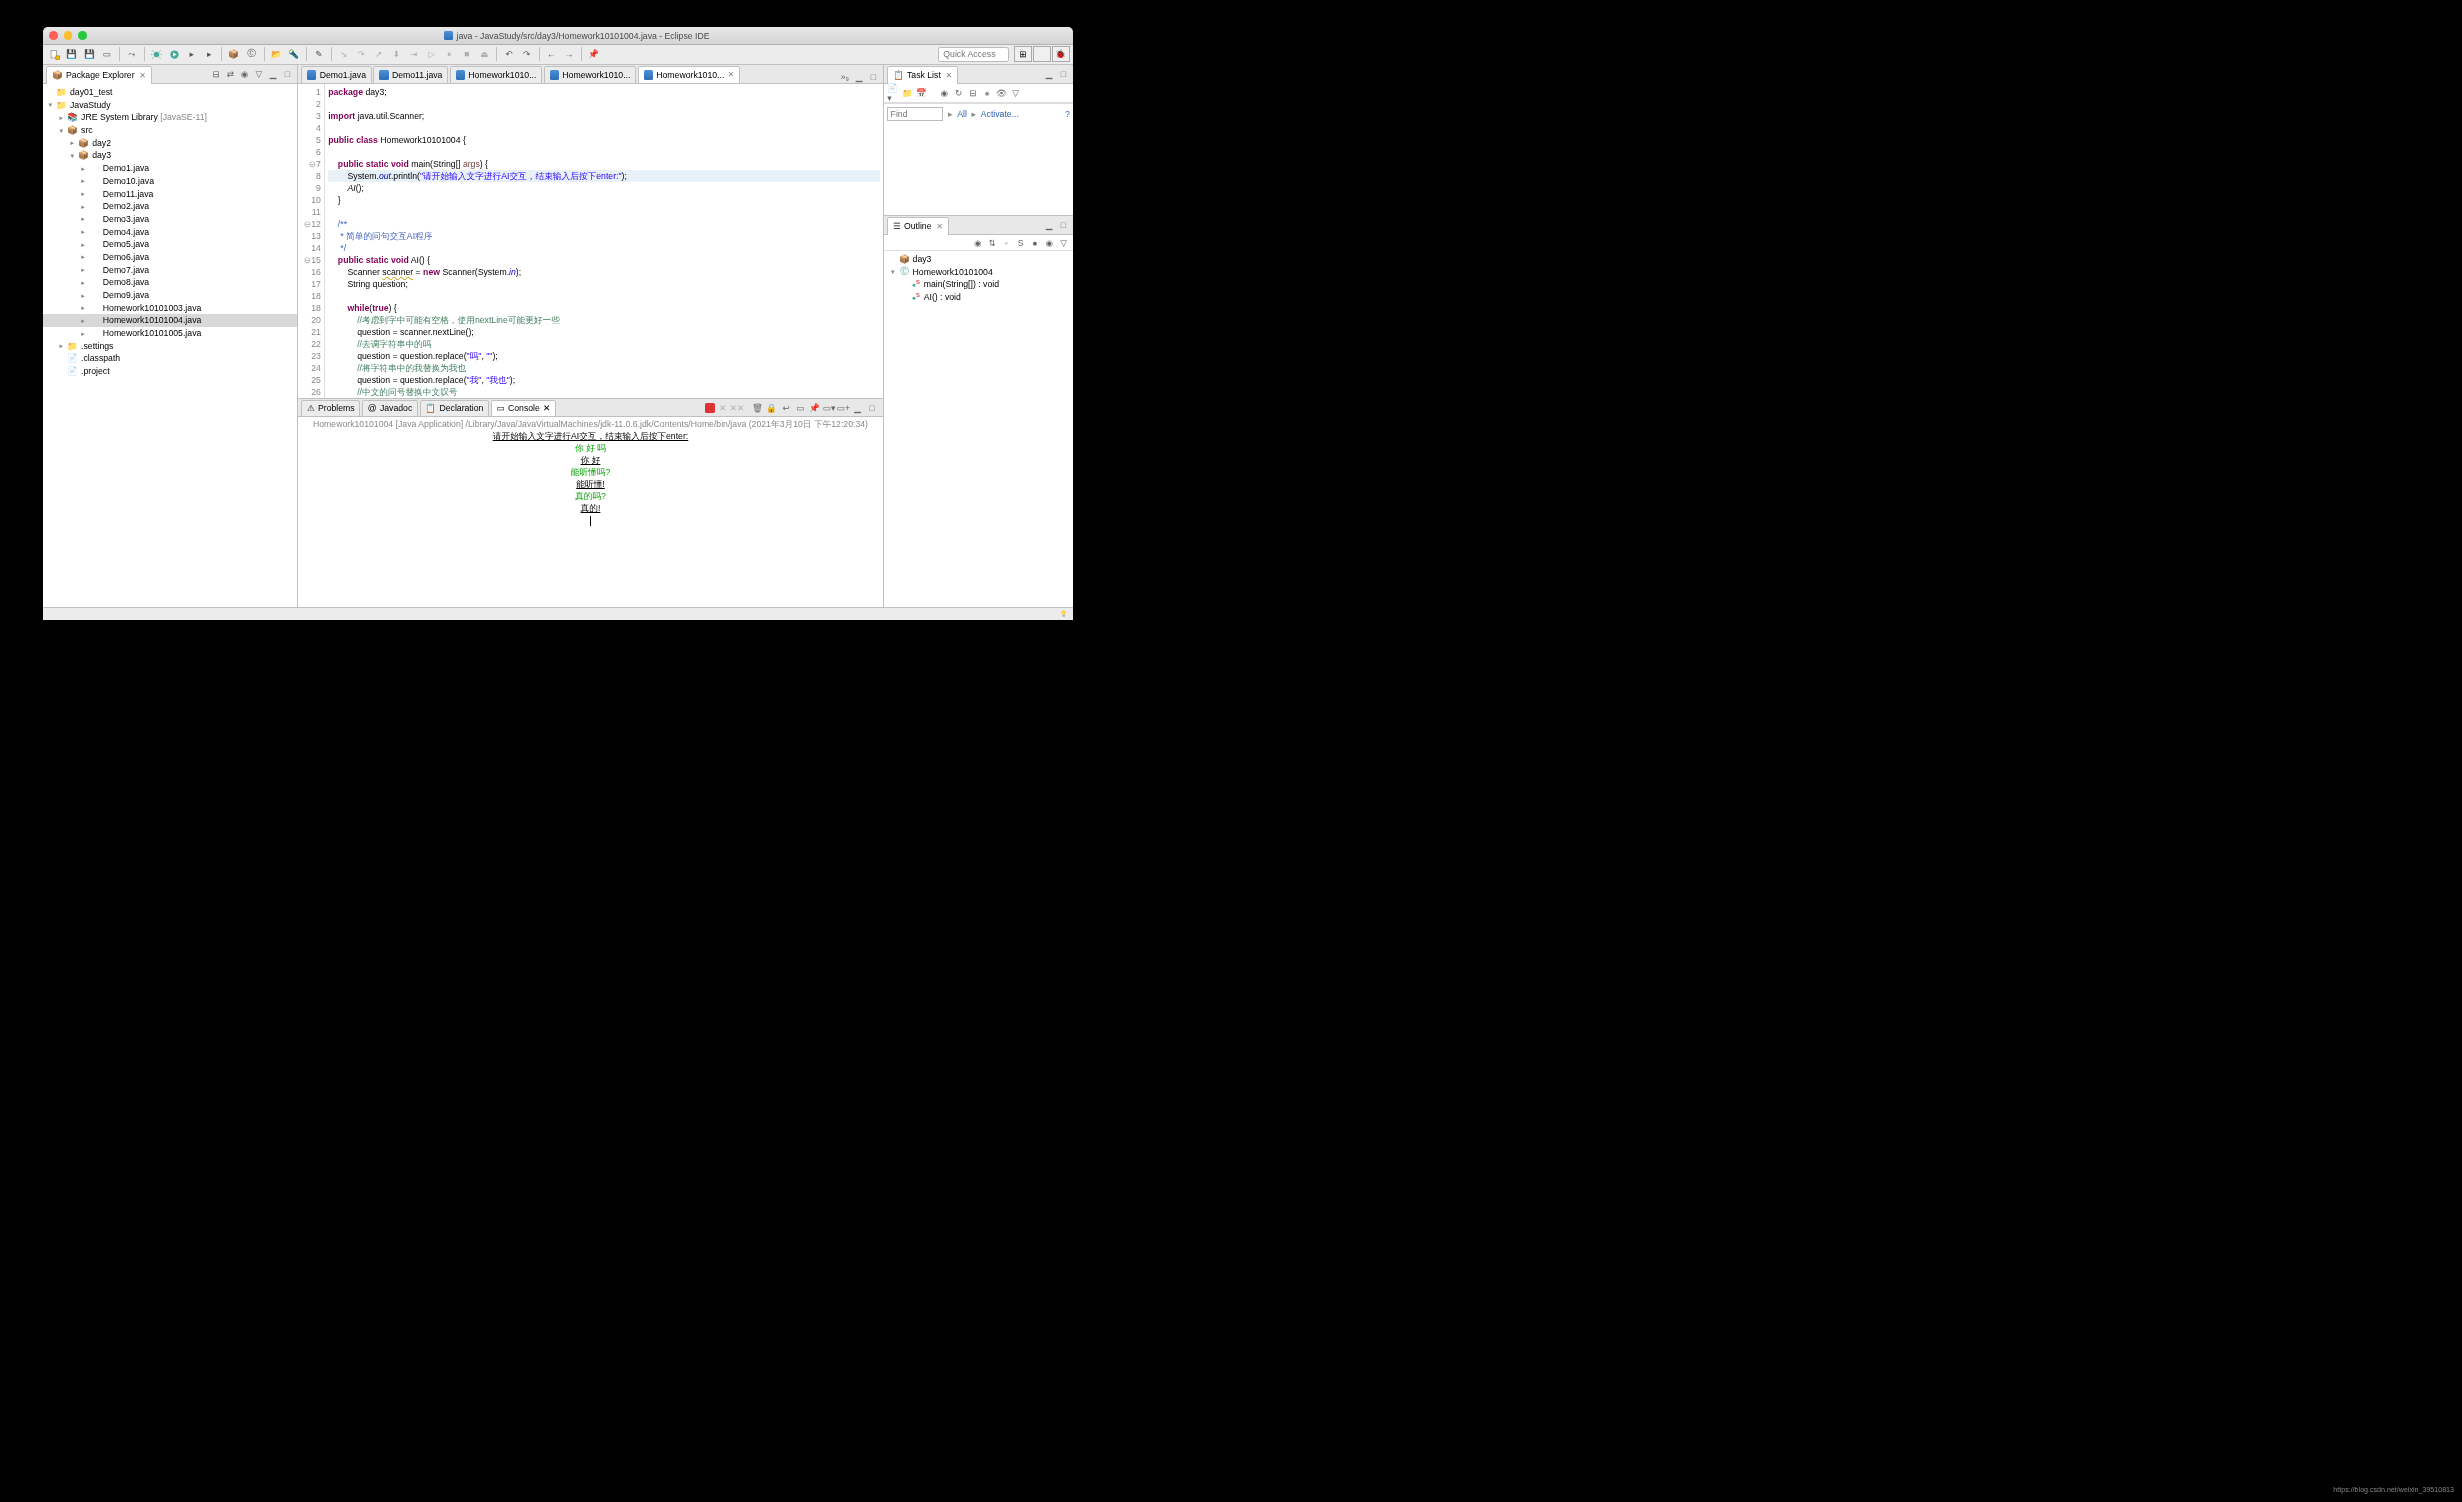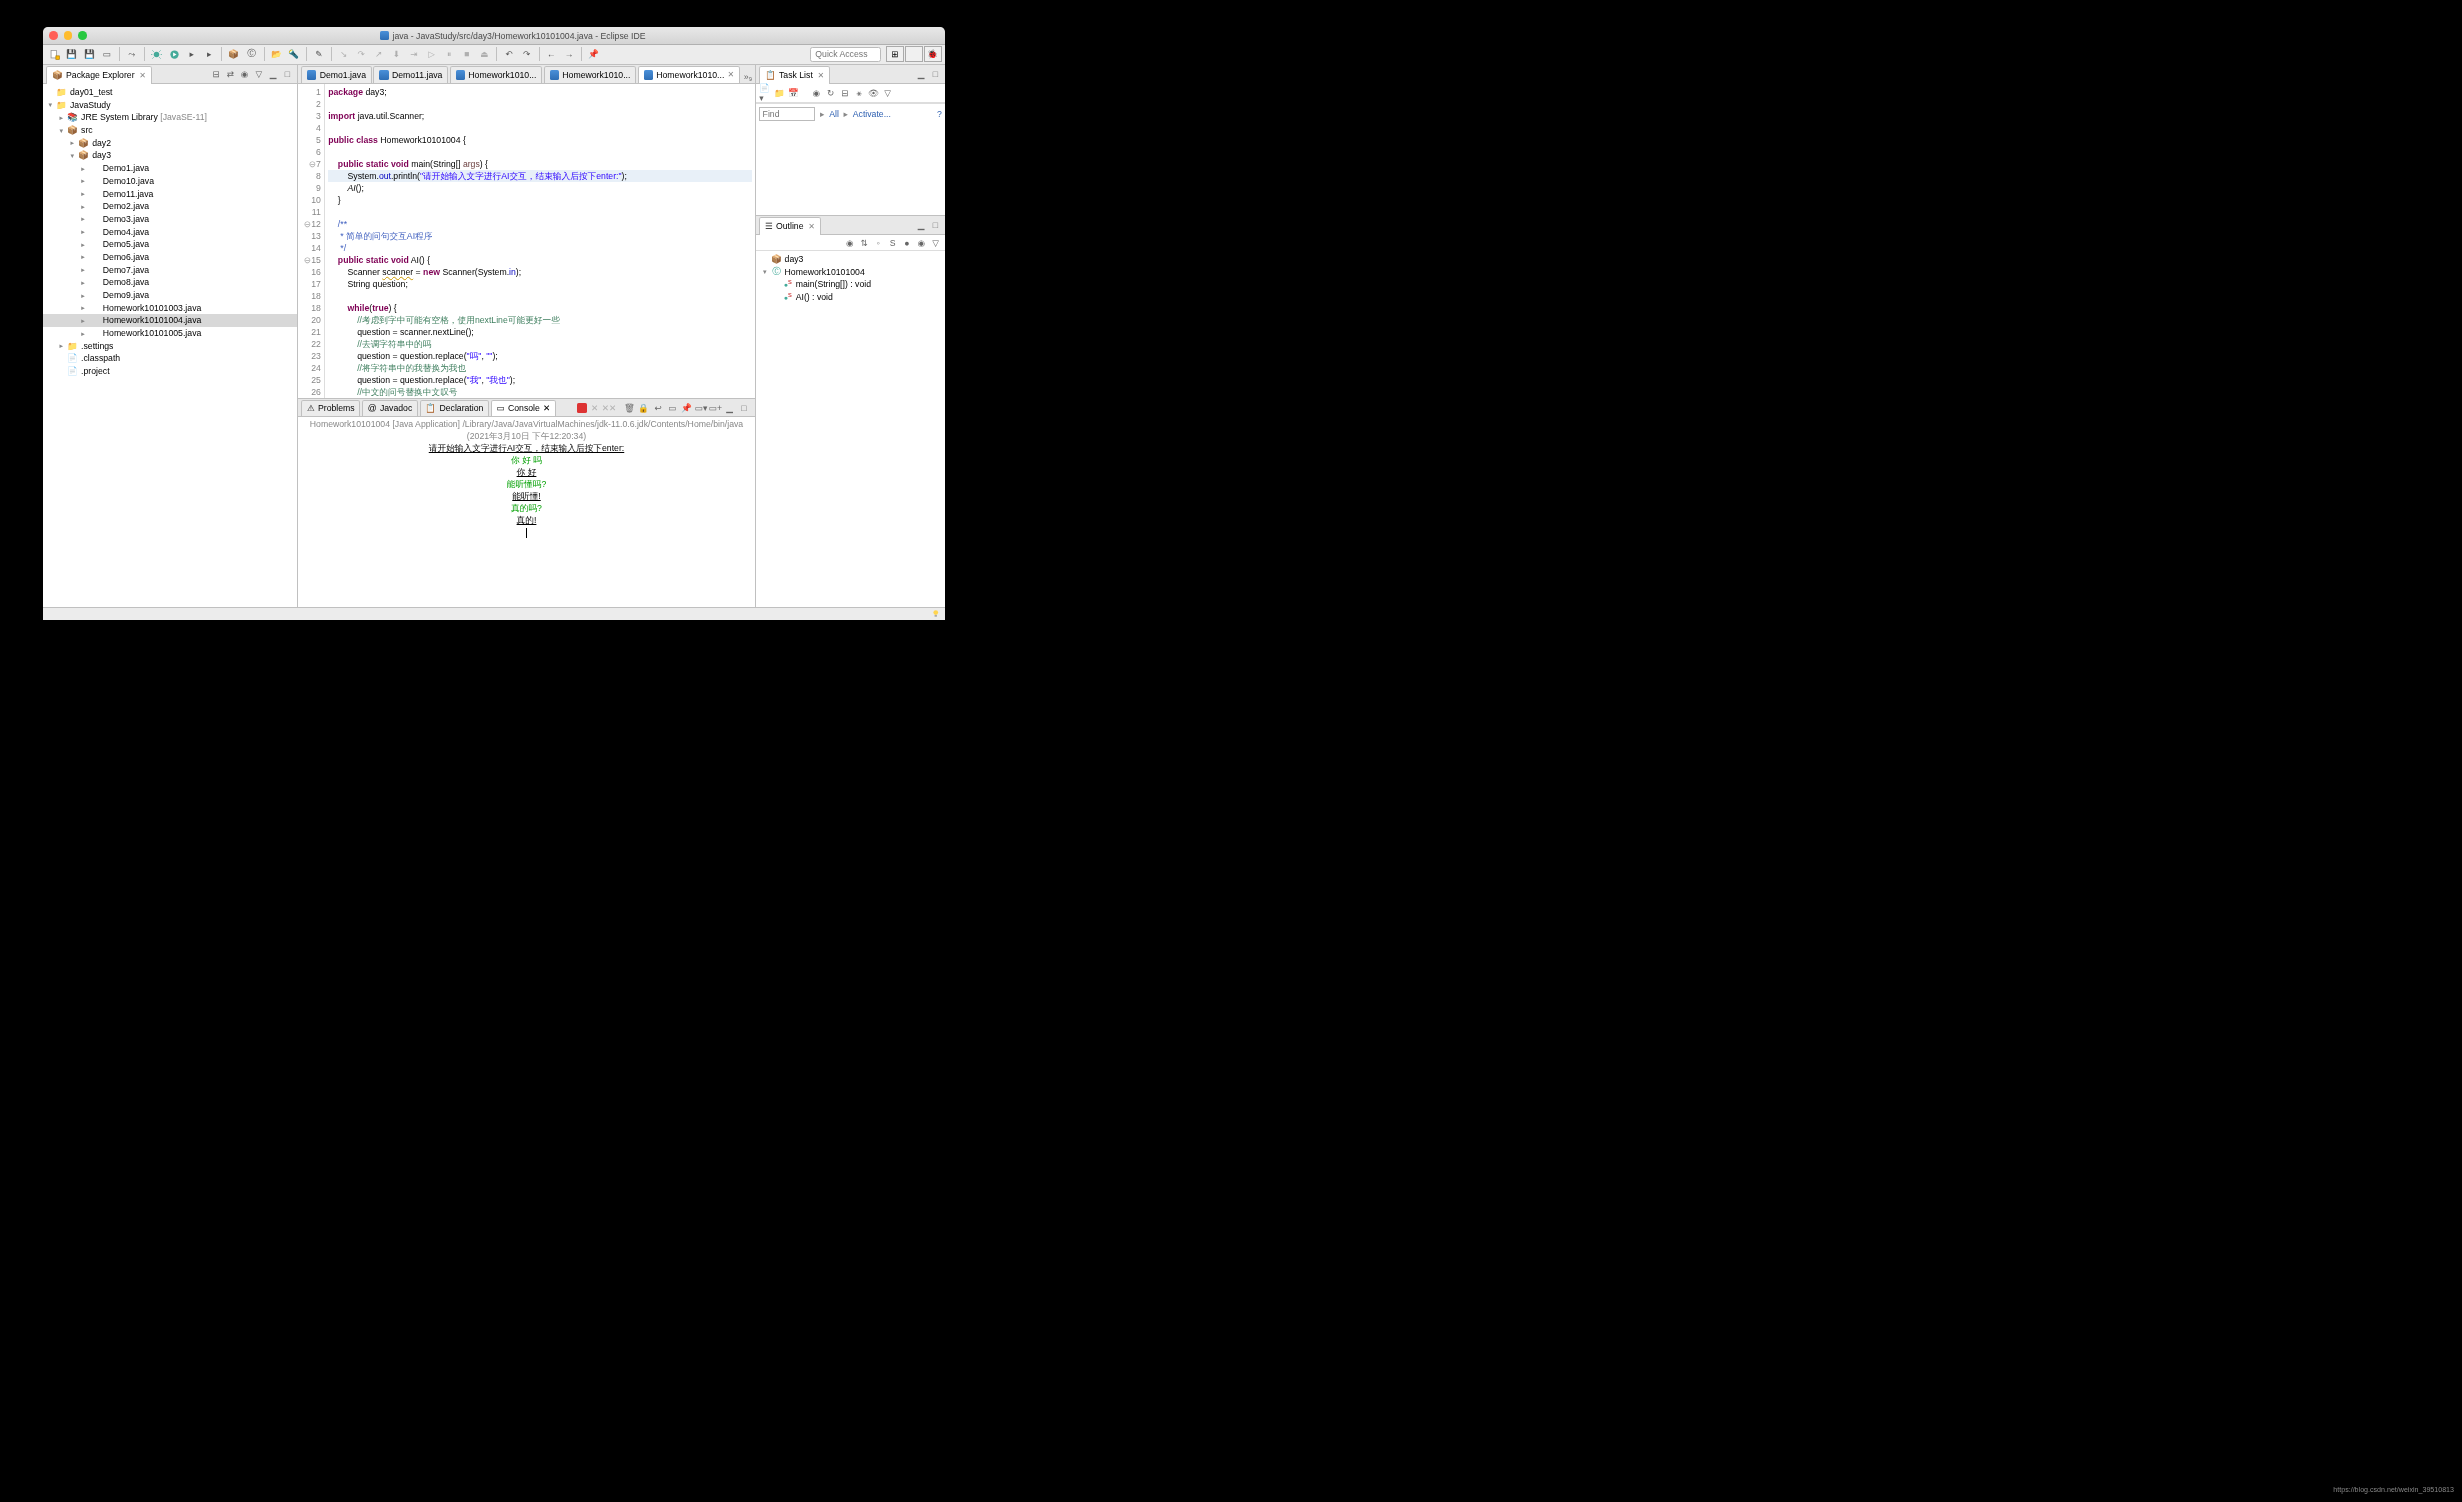--- a/index.html
+++ b/index.html
@@ -1,17 +1,17 @@
 <!DOCTYPE html>
 <html><head>
 <meta charset="utf-8">
 <style>
 * { margin:0; padding:0; box-sizing:border-box; font-family:-apple-system,BlinkMacSystemFont,"Segoe UI",sans-serif; font-size:8.7px; }
 body { background:#000; width:1111px; height:677px; overflow:hidden; }
-.frame { position:absolute; left:43px; top:27px; width:902px; height:593px; background:#ececec; border-radius:7px; box-shadow:0 0 0 0.8px rgba(0,0,0,.2); display:flex; flex-direction:column; }
+.frame { position:absolute; left:43px; top:27px; width:1030px; height:593px; background:#ececec; border-radius:7px; box-shadow:0 0 0 0.8px rgba(0,0,0,.2); display:flex; flex-direction:column; }
 .titlebar { height:17.5px; background:linear-gradient(#e8e8e8,#d4d4d4); border-radius:4.8px 4.8px 0 0; display:flex; align-items:center; padding:0 6.3px; border-bottom:0.8px solid #b0b0b0; }
 .traffic { display:flex; gap:5.6px; }
 .dot { width:8.7px; height:8.7px; border-radius:50%; }
 .dot.r{background:#ff5f57;} .dot.y{background:#febc2e;} .dot.g{background:#28c840;}
 .title { flex:1; text-align:center; color:#4a4a4a; font-size:9.5px; }
 .title .jicon { display:inline-block; width:9.5px; height:9.5px; background:linear-gradient(#4a90d9,#2e6eb5); border-radius:1.6px; vertical-align:-1.6px; margin-right:3.2px; }
 .toolbar { height:20.6px; background:#ececec; border-bottom:0.8px solid #c0c0c0; display:flex; align-items:center; padding:0 3.2px; gap:1.6px; }
 .tbtn { width:16px; height:16px; display:inline-flex; align-items:center; justify-content:center; border:0.8px solid transparent; border-radius:1.6px; color:#555; cursor:pointer; }
 .tbtn svg { width:11px; height:11px; }
 .tsep { width:0.8px; height:14.3px; background:#c0c0c0; margin:0 2.4px; }
@@ -41,21 +41,21 @@
 .edright { margin-left:auto; display:flex; gap:1.6px; }
 .editor { flex:1; display:flex; background:#fff; overflow:hidden; min-height:0; }
 .gutter { width:27px; background:#fff; border-right:0.8px solid #ddd; text-align:right; padding:1.6px 3.2px 1.6px 0; color:#888; font-family:Monaco,monospace; font-size:8.7px; line-height:12px; }
 .gutter .ln { height:12px; }
 .gutter .fld { color:#aaa; }
 .code { flex:1; padding:1.6px 3.2px; font-family:Monaco,monospace; font-size:8.7px; line-height:12px; white-space:pre; overflow:auto; }
 .code .kw { color:#7f0055; font-weight:bold; }
 .code .str { color:#2a00ff; }
 .code .cmt { color:#3f7f5f; }
 .code .doc { color:#3f5fbf; }
-.code .fld2 { color:#0000c0; }
+.code .fld2 { color:#0000c0; font-style:italic; }
 .code .hl { background:#e8f0f8; }
 .right { width:190px; border-left:0.8px solid #c0c0c0; display:flex; flex-direction:column; background:#fff; }
 .rtop { height:151px; border-bottom:0.8px solid #c0c0c0; display:flex; flex-direction:column; }
 .rbody { padding:3.2px; }
 .findrow { display:flex; align-items:center; gap:4.8px; padding:3.2px; border-top:0.8px solid #ddd; }
 .findrow input { width:56px; border:0.8px solid #bbb; padding:0.8px 2.4px; font-size:8.7px; }
 .findrow .lnk { color:#2a5db0; cursor:pointer; }
 .rbot { flex:1; display:flex; flex-direction:column; }
 .outtree { padding:1.6px; }
 .bottom { height:209px; border-top:0.8px solid #c0c0c0; background:#fff; display:flex; flex-direction:column; }

